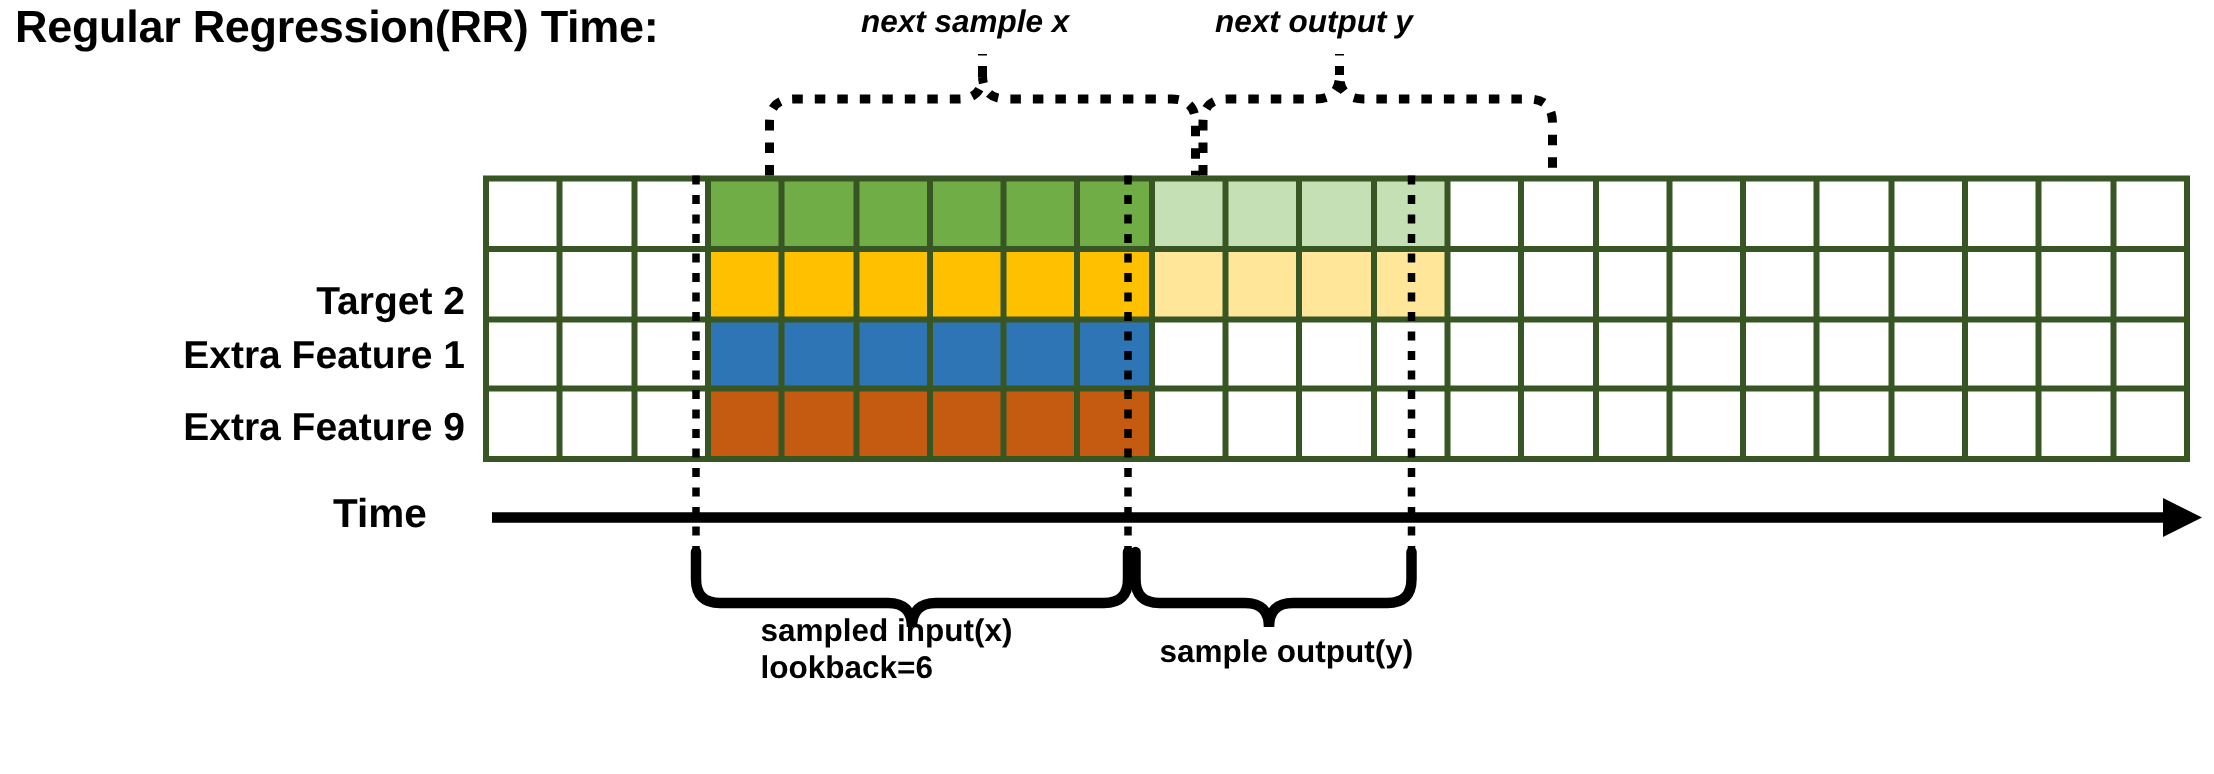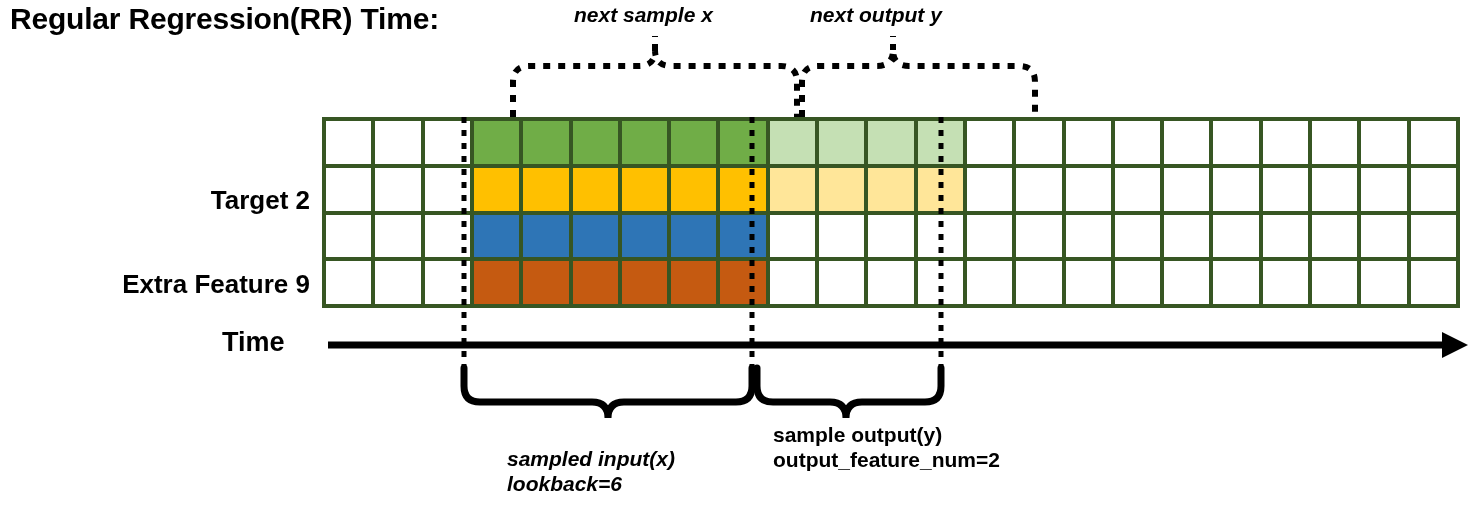--- a/index.html
+++ b/index.html
@@ -25,32 +25,33 @@
 
   
   #overlay{left:0;top:0;width:1476px;height:516px;pointer-events:none;}
 
   
   .topnote{font-size:21px;font-style:italic;font-weight:600;white-space:nowrap;}
   #note-x{left:574px;top:3px;}
   #note-y{left:810px;top:3px;}
 
   .bottomblock{font-size:21px;font-weight:600;line-height:25px;white-space:nowrap;}
-  #blk-x{left:507px;top:446px;font-style:italic;}
+  #blk-x{left:507px;top:408px;}
   #blk-y{left:773px;top:422px;}
 
   #time-label{left:222px;top:327px;font-size:27px;font-weight:700;white-space:nowrap;}
 </style>
 </head>
 <body>
 
 <div class="abs" id="title">Regular Regression(RR) Time:</div>
 
 <div class="abs" id="labels">
   <div class="abs rowlabel" style="top:48px;margin-top:12px;">Target 2</div>
+  <div class="abs rowlabel" style="top:96px;">Extra Feature 1</div>
   <div class="abs rowlabel" style="top:144px;">Extra Feature 9</div>
 </div>
 
 <div class="abs" id="grid" style="background: rgb(55, 86, 35);">
     <div class="cell" style="background: rgb(255, 255, 255);"></div>
     <div class="cell" style="background: rgb(255, 255, 255);"></div>
     <div class="cell" style="background: rgb(255, 255, 255);"></div>
     <div class="cell" style="background: rgb(112, 173, 71);"></div>
     <div class="cell" style="background: rgb(112, 173, 71);"></div>
     <div class="cell" style="background: rgb(112, 173, 71);"></div>
@@ -171,14 +172,13 @@
 <div class="abs topnote" id="note-y">next output y</div>
 
 <div class="abs" id="time-label">Time</div>
 
 <div class="abs bottomblock" id="blk-x">
   <div>sampled input(x)</div>
   <div>lookback=6</div>
 </div>
 <div class="abs bottomblock" id="blk-y">
   <div>sample output(y)</div>
-  <div>output_feature_num=2</div>
 </div>
 
 </body></html>

